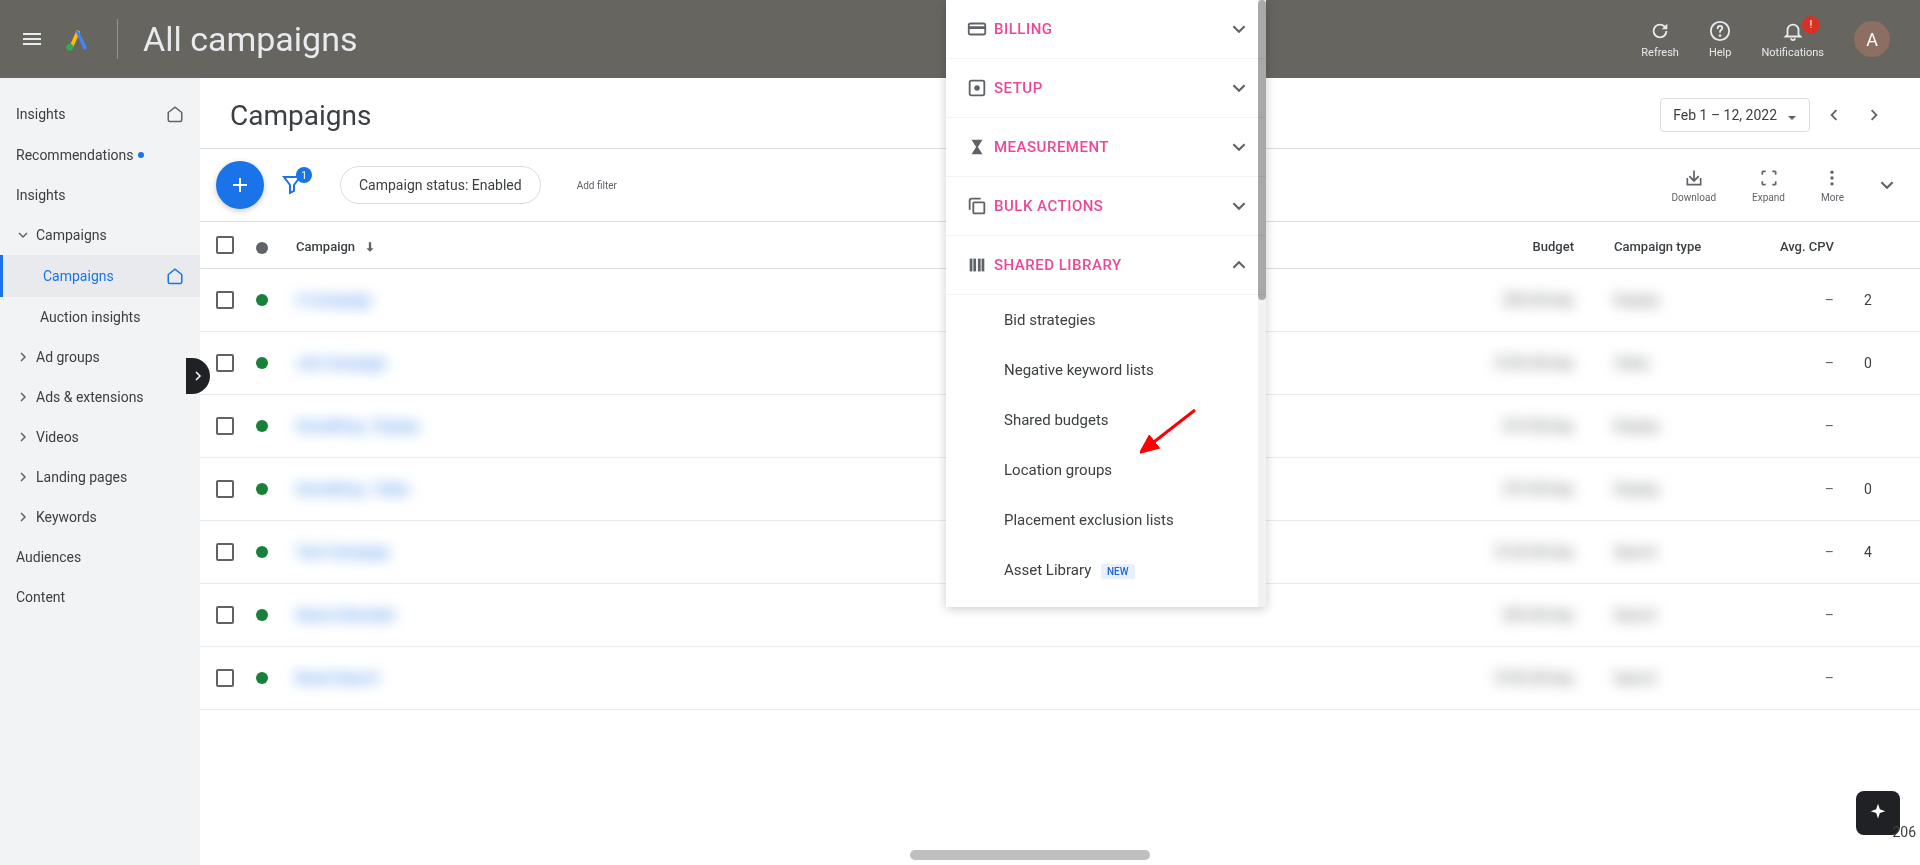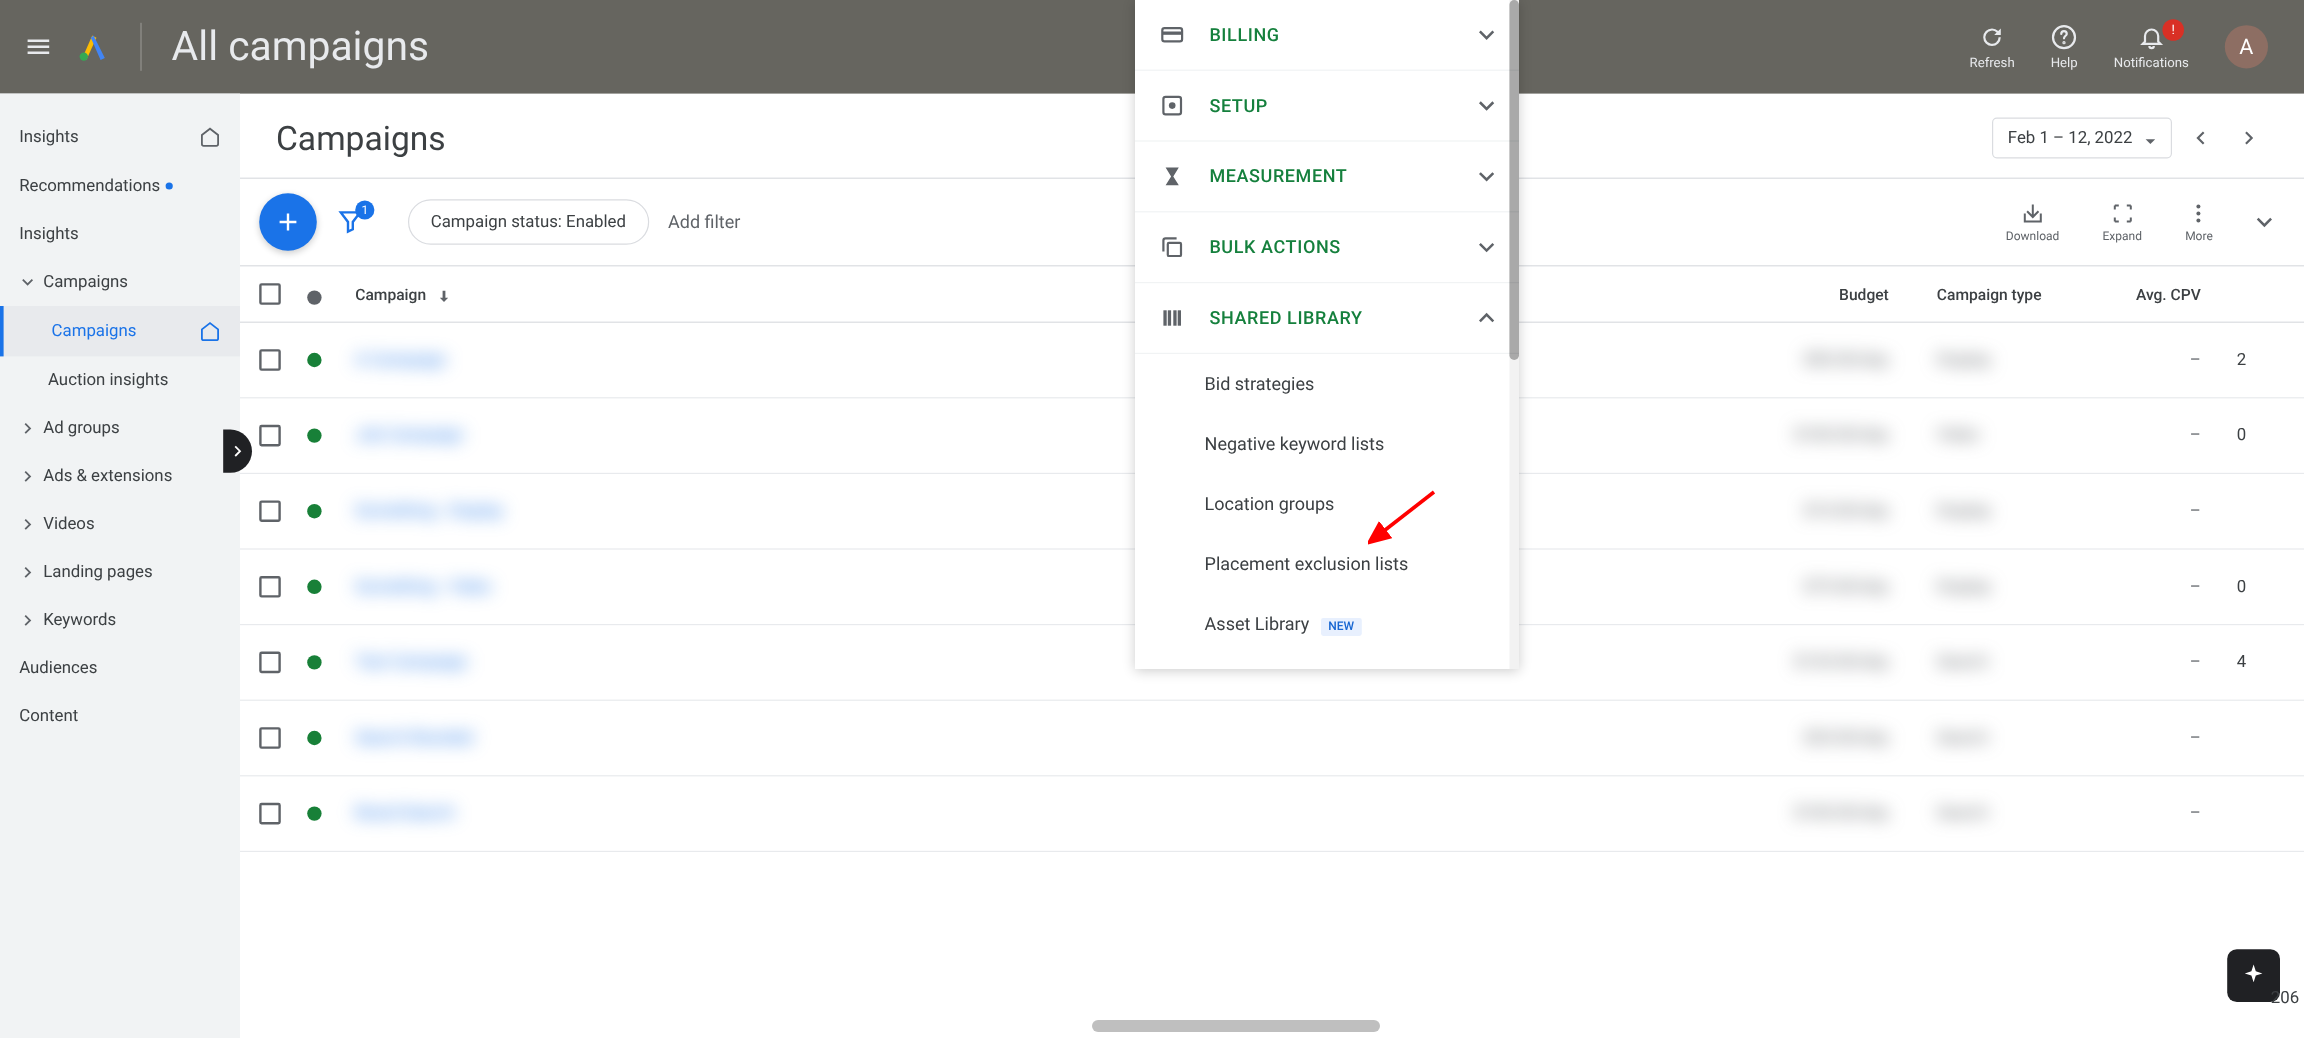--- a/index.html
+++ b/index.html
@@ -37,21 +37,21 @@
 .page-title { font-size: 28px; color: #3c4043; font-weight: 400; }
 .date-range { margin-left: auto; display: flex; align-items: center; gap: 8px; }
 .date-pill { border: 1px solid #dadce0; border-radius: 4px; padding: 8px 12px; display: flex; align-items: flex-end; gap: 10px; font-size: 14px; cursor: pointer; }
 .nav-arrow { padding: 6px 10px; cursor: pointer; }
 
 .toolbar { display: flex; align-items: center; padding: 12px 16px; border-bottom: 1px solid #dadce0; gap: 16px; }
 .fab { width: 48px; height: 48px; border-radius: 50%; background: #1a73e8; display: flex; align-items: center; justify-content: center; cursor: pointer; box-shadow: 0 2px 6px rgba(0,0,0,0.2); }
 .filter-icon { position: relative; cursor: pointer; }
 .filter-badge { position: absolute; top: -6px; right: -8px; width: 16px; height: 16px; background: #1a73e8; color: #fff; border-radius: 50%; font-size: 10px; display: flex; align-items: center; justify-content: center; }
 .status-chip { border: 1px solid #dadce0; border-radius: 20px; padding: 10px 18px; font-size: 14px; color: #3c4043; cursor: pointer; margin-left: 20px; }
-.add-filter { font-size: 15px; color: #5f6368; cursor: pointer; }
+.add-filter { font-size: 10px; color: #5f6368; cursor: pointer; margin-left: 20px; }
 .toolbar-spacer { flex: 1; }
 .toolbar-action { display: flex; flex-direction: column; align-items: center; gap: 4px; cursor: pointer; font-size: 10px; color: #5f6368; padding: 0 10px; }
 .toolbar-chevron { cursor: pointer; padding: 0 10px; }
 
 
 .table-header { display: flex; align-items: flex-end; padding: 14px 16px; border-bottom: 1px solid #dadce0; font-size: 13px; font-weight: 500; color: #3c4043; }
 .col-check { width: 40px; display: flex; align-items: center; }
 .col-status-dot { width: 40px; display: flex; align-items: center; }
 .col-campaign { flex: 1; min-width: 380px; display: flex; align-items: center; gap: 8px; }
 .col-budget { width: 230px; text-align: right; padding-right: 40px; }
@@ -63,21 +63,21 @@
 .status-dot.green { background: #188038; }
 
 .table-row { display: flex; align-items: center; padding: 14px 16px; border-bottom: 1px solid #e8eaed; font-size: 14px; height: 63px; }
 .blurred { filter: blur(7px); color: #1a73e8; }
 .blurred-gray { filter: blur(7px); color: #5f6368; }
 .dash { color: #5f6368; }
 
 
 .tools-panel { position: absolute; top: 0; left: 946px; width: 320px; background: #fff; box-shadow: 0 2px 10px rgba(0,0,0,0.2); z-index: 100; padding-bottom: 12px; max-height: 700px; overflow-y: auto; }
 .tools-section { display: flex; align-items: center; padding: 18px 20px; cursor: pointer; border-bottom: 1px solid #f1f3f4; }
-.tools-section-label { font-size: 15px; font-weight: 500; color: #15803d; letter-spacing: 0.5px; margin-left: 20px; flex: 1; }
+.tools-section-label { font-size: 15px; font-weight: 500; color: #ec4899; letter-spacing: 0.5px; margin-left: 6px; flex: 1; }
 .tools-subitem { padding: 16px 20px 16px 58px; font-size: 15px; color: #3c4043; cursor: pointer; }
 .new-badge { font-size: 10px; background: #e8f0fe; color: #1967d2; padding: 2px 6px; border-radius: 2px; margin-left: 6px; font-weight: 500; }
 
 .scrollbar-right { position: absolute; right: 0; top: 0; width: 8px; height: 610px; background: rgba(0,0,0,0.05); }
 .scrollbar-thumb { position: absolute; right: 0; top: 0; width: 8px; height: 300px; background: rgba(0,0,0,0.3); border-radius: 4px; }
 
 
 .red-arrow { position: absolute; top: 405px; left: 1140px; z-index: 200; pointer-events: none; }
 
 .bottom-scroll { position: absolute; bottom: 5px; left: 710px; width: 240px; height: 10px; background: rgba(0,0,0,0.25); border-radius: 5px; }
@@ -446,20 +446,21 @@
         <rect x="13" y="5" width="3" height="14"></rect>
         <rect x="17" y="5" width="3" height="14"></rect>
       </svg>
     <span class="tools-section-label">SHARED LIBRARY</span>
     <svg width="14" height="14" viewBox="0 0 10 10">
         <path d="M1 7l4-4 4 4" stroke="#5f6368" stroke-width="1.5" fill="none"></path>
       </svg>
   </div>
   <div class="tools-subitem">Bid strategies</div>
   <div class="tools-subitem">Negative keyword lists</div>
+  <div class="tools-subitem">Shared budgets</div>
   <div class="tools-subitem">Location groups</div>
   <div class="tools-subitem">Placement exclusion lists</div>
   <div class="tools-subitem">
     <span>Asset Library</span>
     <span class="new-badge">NEW</span>
   </div>
   <div class="scrollbar-right">
     <div class="scrollbar-thumb"></div>
   </div>
 </div>

